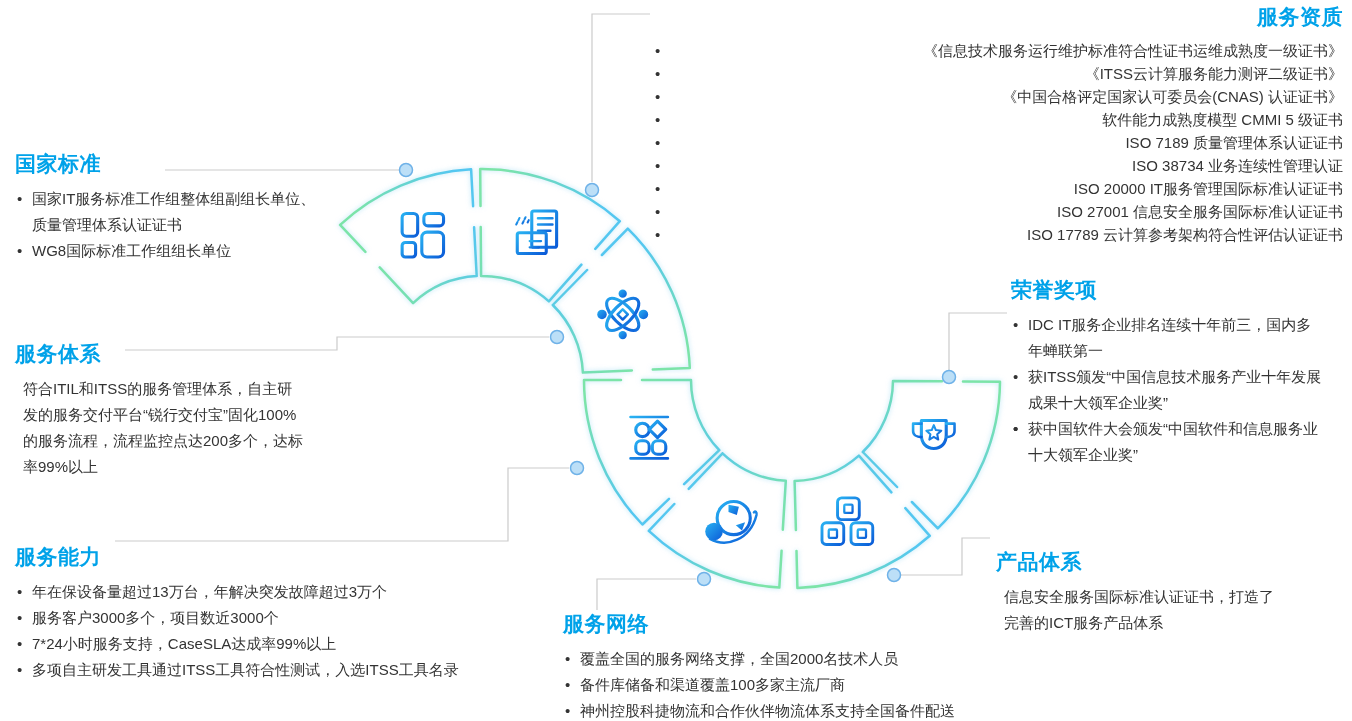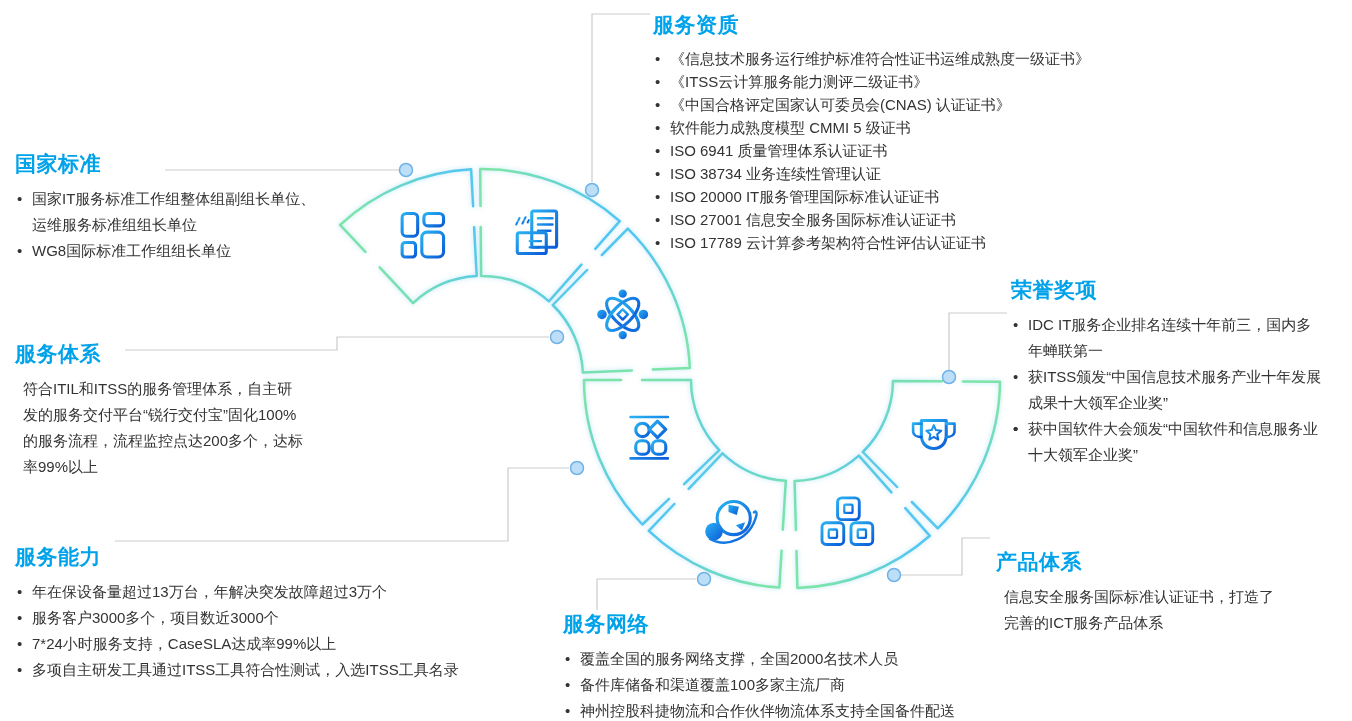--- a/index.html
+++ b/index.html
@@ -177,34 +177,34 @@
         <circle cx="704" cy="579" r="6.5" fill="#BCDFF7" stroke="#6FB2E8" stroke-width="1.5"></circle>
         <circle cx="894" cy="575" r="6.5" fill="#BCDFF7" stroke="#6FB2E8" stroke-width="1.5"></circle>
         <circle cx="949" cy="377" r="6.5" fill="#BCDFF7" stroke="#6FB2E8" stroke-width="1.5"></circle>
       </g>
   </svg>
 
   <div class="tblock" style="left:15px;top:151px;width:312px;">
     <h2 class="stitle">国家标准</h2>
     <ul class="blist">
 
-    <li><span class="bdot">•</span><span class="litext">国家IT服务标准工作组整体组副组长单位、运维服务标准组组长单位</span></li>
+    <li><span class="bdot">•</span><span class="litext">国家IT服务标准工作组整体组副组长单位、质量管理体系认证证书</span></li>
         <li><span class="bdot">•</span><span class="litext">WG8国际标准工作组组长单位</span></li>
       </ul>
   </div>
 
-  <div class="tblock tight" style="left:653px;top:12px;width:690px;">
+  <div class="tblock tight" style="left:653px;top:4px;width:690px;text-align:right;">
     <h2 class="stitle">服务资质</h2>
     <ul class="blist">
 
     <li><span class="bdot">•</span><span class="litext">《信息技术服务运行维护标准符合性证书运维成熟度一级证书》</span></li>
         <li><span class="bdot">•</span><span class="litext">《ITSS云计算服务能力测评二级证书》</span></li>
         <li><span class="bdot">•</span><span class="litext">《中国合格评定国家认可委员会(CNAS) 认证证书》</span></li>
         <li><span class="bdot">•</span><span class="litext">软件能力成熟度模型 CMMI 5 级证书</span></li>
-        <li><span class="bdot">•</span><span class="litext">ISO 6941 质量管理体系认证证书</span></li>
+        <li><span class="bdot">•</span><span class="litext">ISO 7189 质量管理体系认证证书</span></li>
         <li><span class="bdot">•</span><span class="litext">ISO 38734 业务连续性管理认证</span></li>
         <li><span class="bdot">•</span><span class="litext">ISO 20000 IT服务管理国际标准认证证书</span></li>
         <li><span class="bdot">•</span><span class="litext">ISO 27001 信息安全服务国际标准认证证书</span></li>
         <li><span class="bdot">•</span><span class="litext">ISO 17789 云计算参考架构符合性评估认证证书</span></li>
       </ul>
   </div>
 
   <div class="tblock" style="left:15px;top:341px;width:300px;">
     <h2 class="stitle">服务体系</h2>
     <p class="para">符合ITIL和ITSS的服务管理体系，自主研发的服务交付平台“锐行交付宝”固化100%的服务流程，流程监控点达200多个，达标率99%以上</p>

